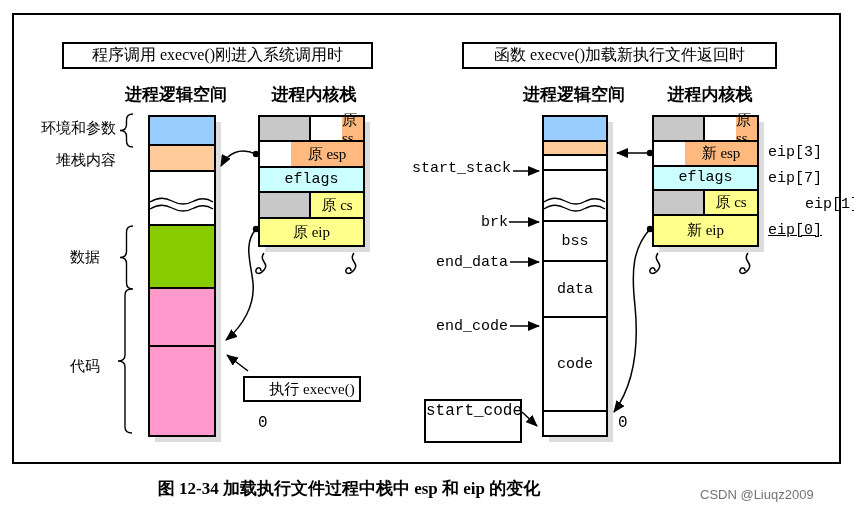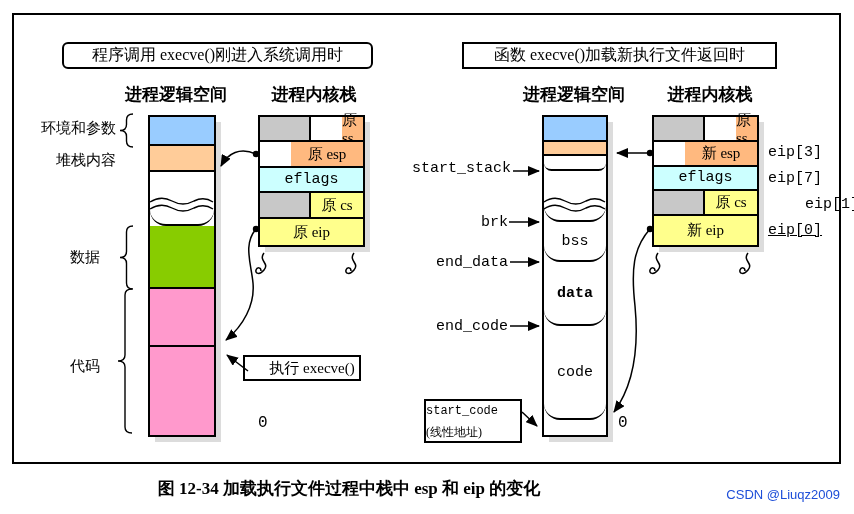--- a/index.html
+++ b/index.html
@@ -26,38 +26,38 @@
              text-align:center;font-size:15px;}
   .stack{border:2px solid #000;background:#fff;box-shadow:6px 6px 0 -1px var(--c-shadow);
          display:flex;flex-direction:column;}
   .srow{display:flex;border-bottom:2px solid #000;align-items:stretch;}
   .srow:last-child{border-bottom:none;}
   .srow .half-gray{width:51px;background:var(--c-gray);border-right:2px solid #000;}
   .srow .lbl{flex:1;display:flex;align-items:center;justify-content:center;font-size:15px;}
   .b-blue{background:var(--c-blue);} .b-peach{background:var(--c-peach);}
   .b-orange{background:var(--c-stack_orange);margin-left:31px;} .b-cyan{background:var(--c-cyan);}
   .b-yellow{background:var(--c-yellow);} .b-green{background:var(--c-green);}
-  .b-pink{background:var(--c-pink);} .b-white{background:#fff;border-radius:16px;}
+  .b-pink{background:var(--c-pink);} .b-white{background:#fff;}
   .notebox{border:2px solid #000;background:#fff;font-size:15px;}
   .zero{font-size:16px;}
   .eiplbl{font-size:15px;height:18px;line-height:18px;}
   .caption{left:0;width:698px;top:477px;text-align:center;font-size:17px;font-weight:bold;}
-  .watermark{left:700px;width:140px;top:487px;text-align:right;font-size:13px;color:#1d4ed8;}
+  .watermark{left:700px;width:140px;top:487px;text-align:left;font-size:13px;color:#737373;}
   svg.overlay{position:absolute;left:0;top:0;pointer-events:none;}
   svg .ln{stroke:#000;stroke-width:1.5;fill:none;}
   svg .thin{stroke:#000;stroke-width:1.4;fill:none;}
 </style>
 </head>
 <body>
 
 <div class="fig">
 
   <div class="abs frame"></div>
 
-  <div class="abs ctr titlebox" style="left:62px;width:311px;border-radius:6px;">
+  <div class="abs ctr titlebox" style="left:62px;width:311px;">
     <span>程序调用 execve()刚进入系统调用时</span>
   </div>
   <div class="abs ctr hdr" style="left:116px;width:120px;">进程逻辑空间</div>
   <div class="abs ctr hdr" style="left:258px;width:112px;">进程内核栈</div>
 
   <div class="abs sidelabel rt" style="left:30px;top:119px;width:86px;">环境和参数</div>
   <div class="abs sidelabel rt" style="left:44px;top:151px;width:72px;">堆栈内容</div>
   <div class="abs sidelabel rt" style="left:40px;top:248px;width:60px;">数据</div>
   <div class="abs sidelabel rt" style="left:40px;top:357px;width:60px;">代码</div>
 
@@ -84,49 +84,48 @@
     </div>
     <div class="srow" style="height:26px;">
       <div class="half-gray"></div>
       <div class="lbl b-yellow">原 cs</div>
     </div>
     <div class="srow" style="height:26px;">
       <div class="lbl b-yellow">原 eip</div>
     </div>
   </div>
 
-  <div class="abs ctr notebox" style="left:243px;top:355px;width:118px;height:26px;padding-left:20px;">
+  <div class="abs ctr notebox" style="left:243px;top:376px;width:118px;height:26px;padding-left:20px;">
     <span>执行 execve()</span>
   </div>
 
   <div class="abs ctr titlebox" style="left:462px;width:315px;">
     <span>函数 execve()加载新执行文件返回时</span>
   </div>
   <div class="abs ctr hdr" style="left:514px;width:120px;">进程逻辑空间</div>
   <div class="abs ctr hdr" style="left:654px;width:112px;">进程内核栈</div>
 
   <div class="abs sidelabel rt mono" style="left:412px;top:160px;width:98px;">start_stack</div>
   <div class="abs sidelabel rt mono" style="left:440px;top:214px;width:68px;">brk</div>
   <div class="abs sidelabel rt mono" style="left:424px;top:254px;width:84px;">end_data</div>
   <div class="abs sidelabel rt mono" style="left:424px;top:318px;width:84px;">end_code</div>
 
-  <div class="abs notebox" style="left:424px;top:399px;width:98px;height:44px;text-align:left;font-size:12px;line-height:21px;">
+  <div class="abs notebox" style="left:424px;top:399px;width:98px;height:44px;text-align:right;font-size:16px;line-height:21px;">
     <div class="mono">start_code</div>
-    <div>(线性地址)</div>
   </div>
 
   <div class="abs col" style="left:542px;top:115px;width:66px;height:322px;">
     <div class="seg b-blue" style="height:25px;"></div>
     <div class="seg b-peach" style="height:14px;"></div>
     <div class="seg b-white" style="height:15px;"></div>
     <div class="seg b-white" style="height:51px;"></div>
     <div class="seg b-white" style="height:40px;">
       <div class="seg-label mono">bss</div>
     </div>
-    <div class="seg b-white" style="height:64px;font-weight:bold;">
+    <div class="seg b-white" style="height:56px;">
       <div class="seg-label mono">data</div>
     </div>
     <div class="seg b-white" style="height:94px;">
       <div class="seg-label mono">code</div>
     </div>
     <div class="seg b-white" style="height:15px;"></div>
   </div>
   <div class="abs zero mono" style="left:618px;top:414px;">0</div>
 
   <div class="abs stack" style="left:652px;top:115px;width:107px;height:132px;">

